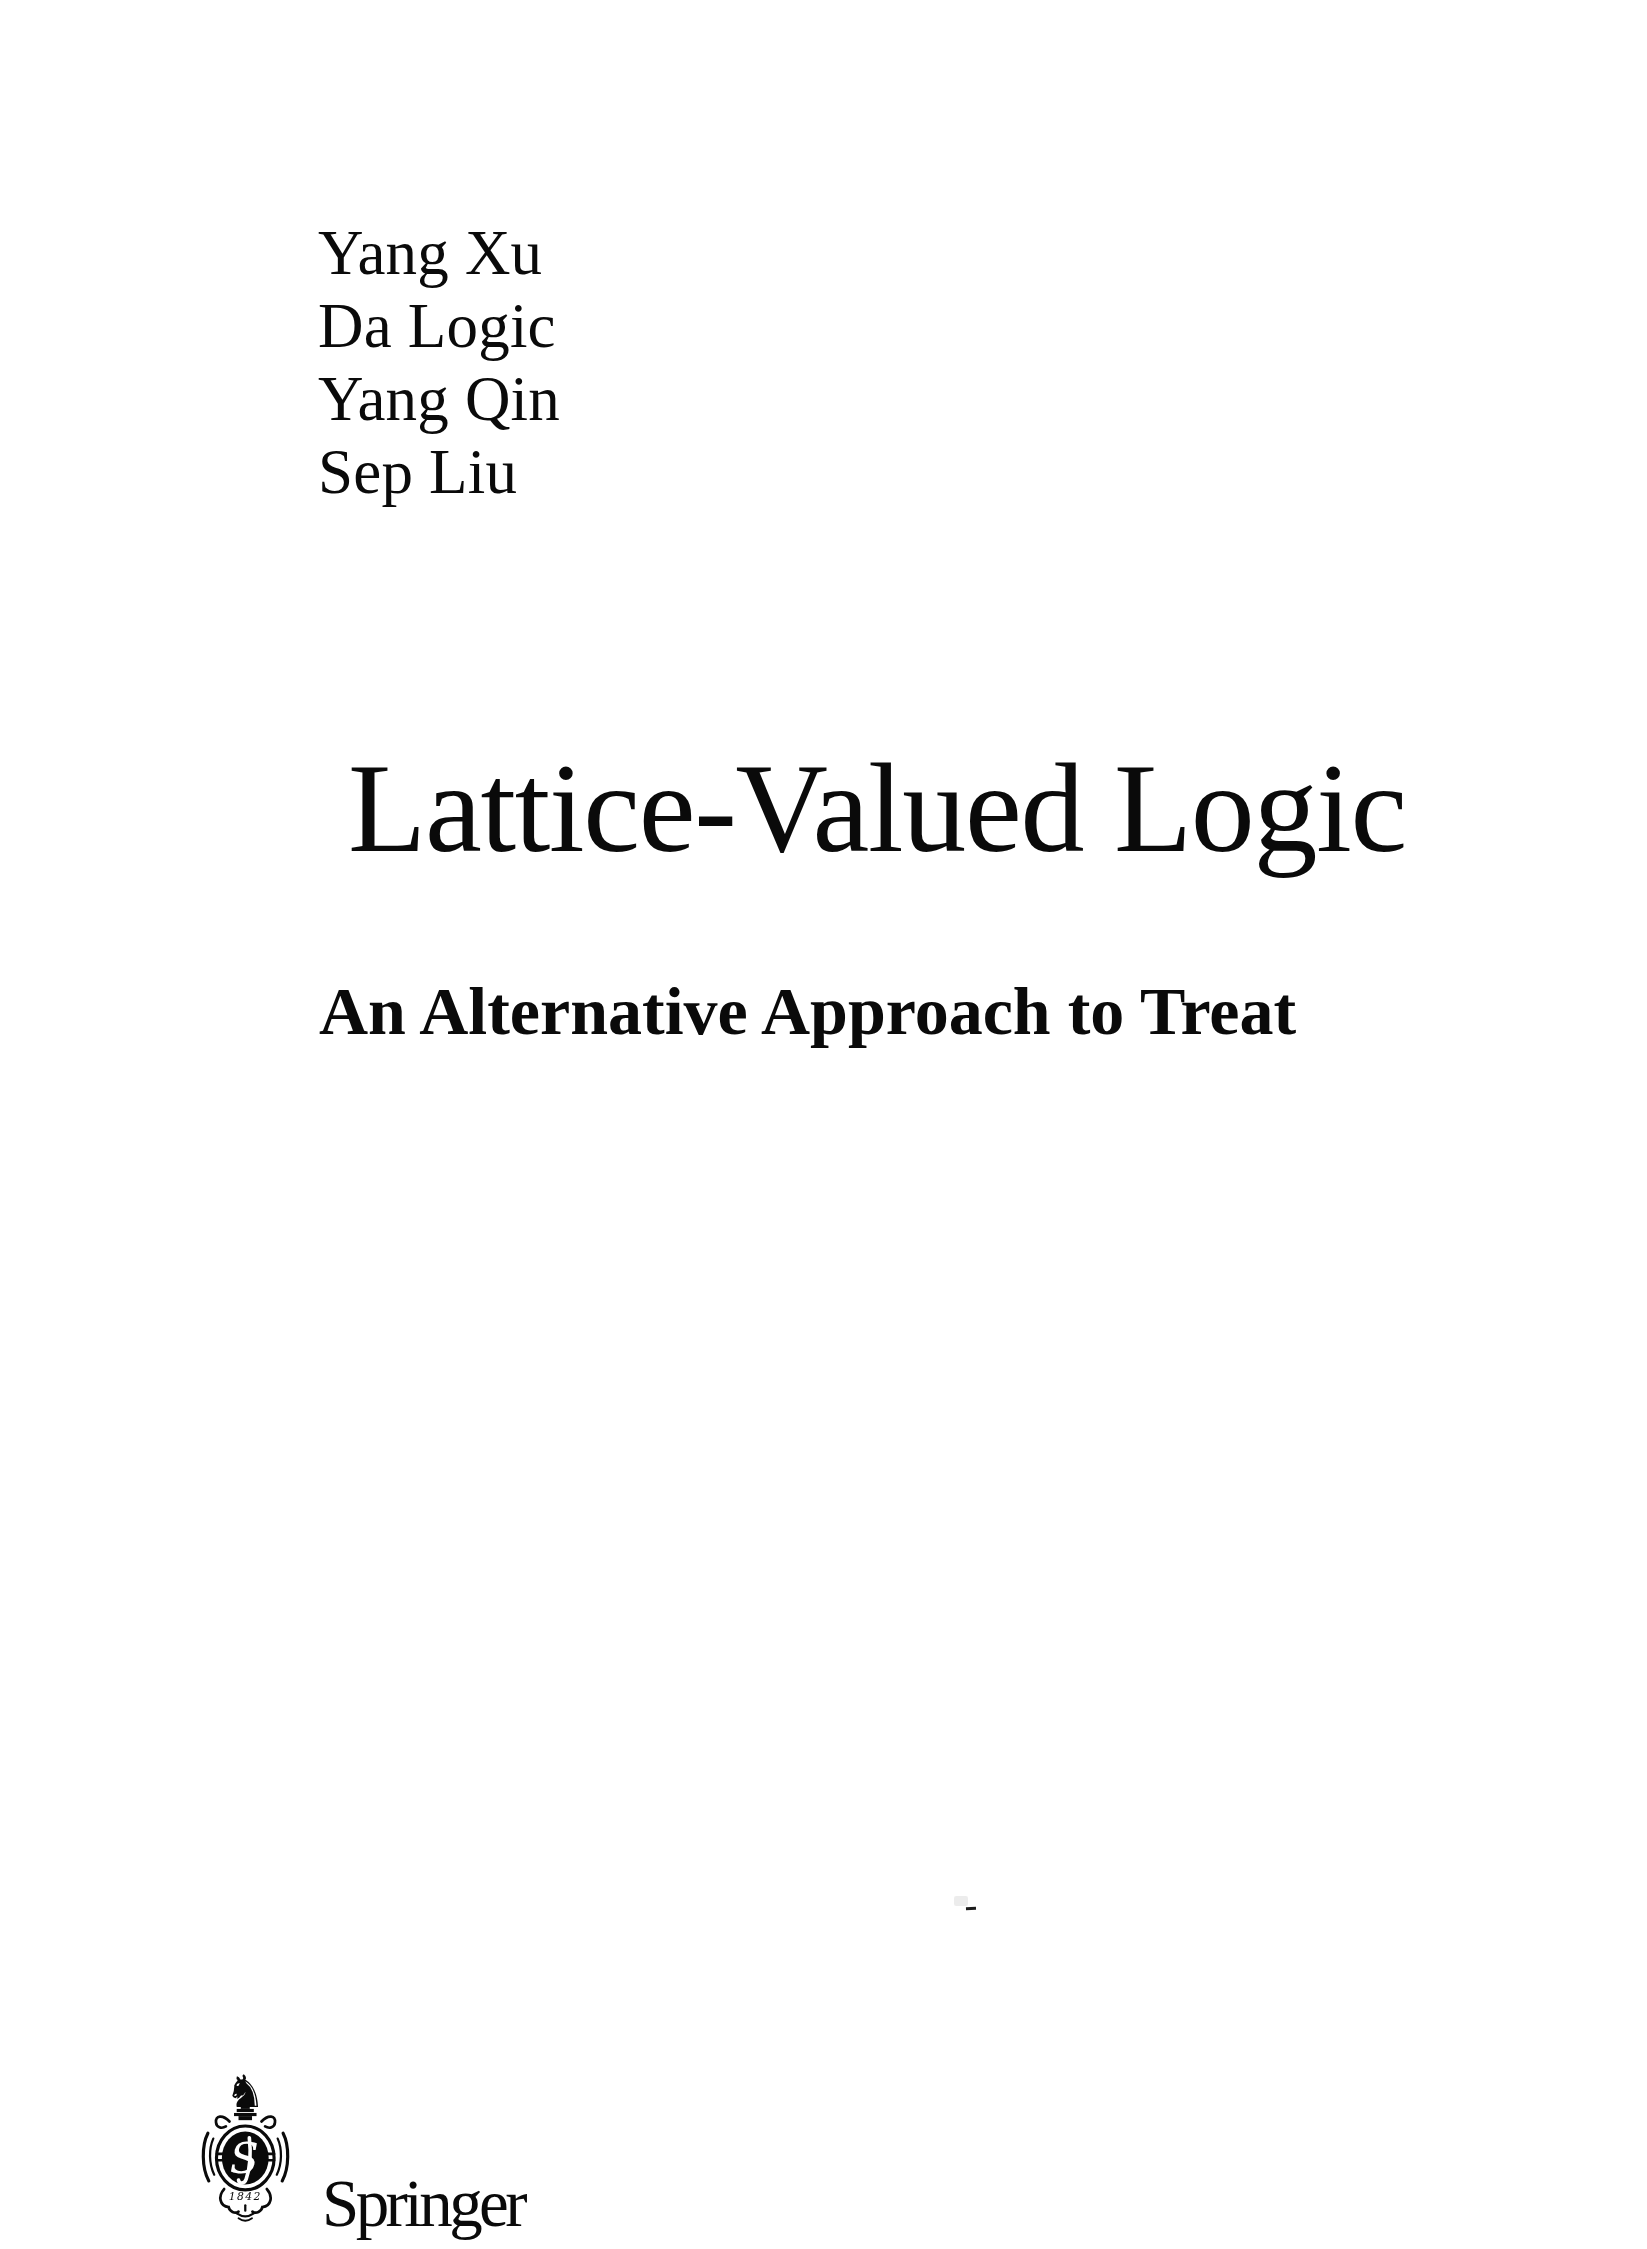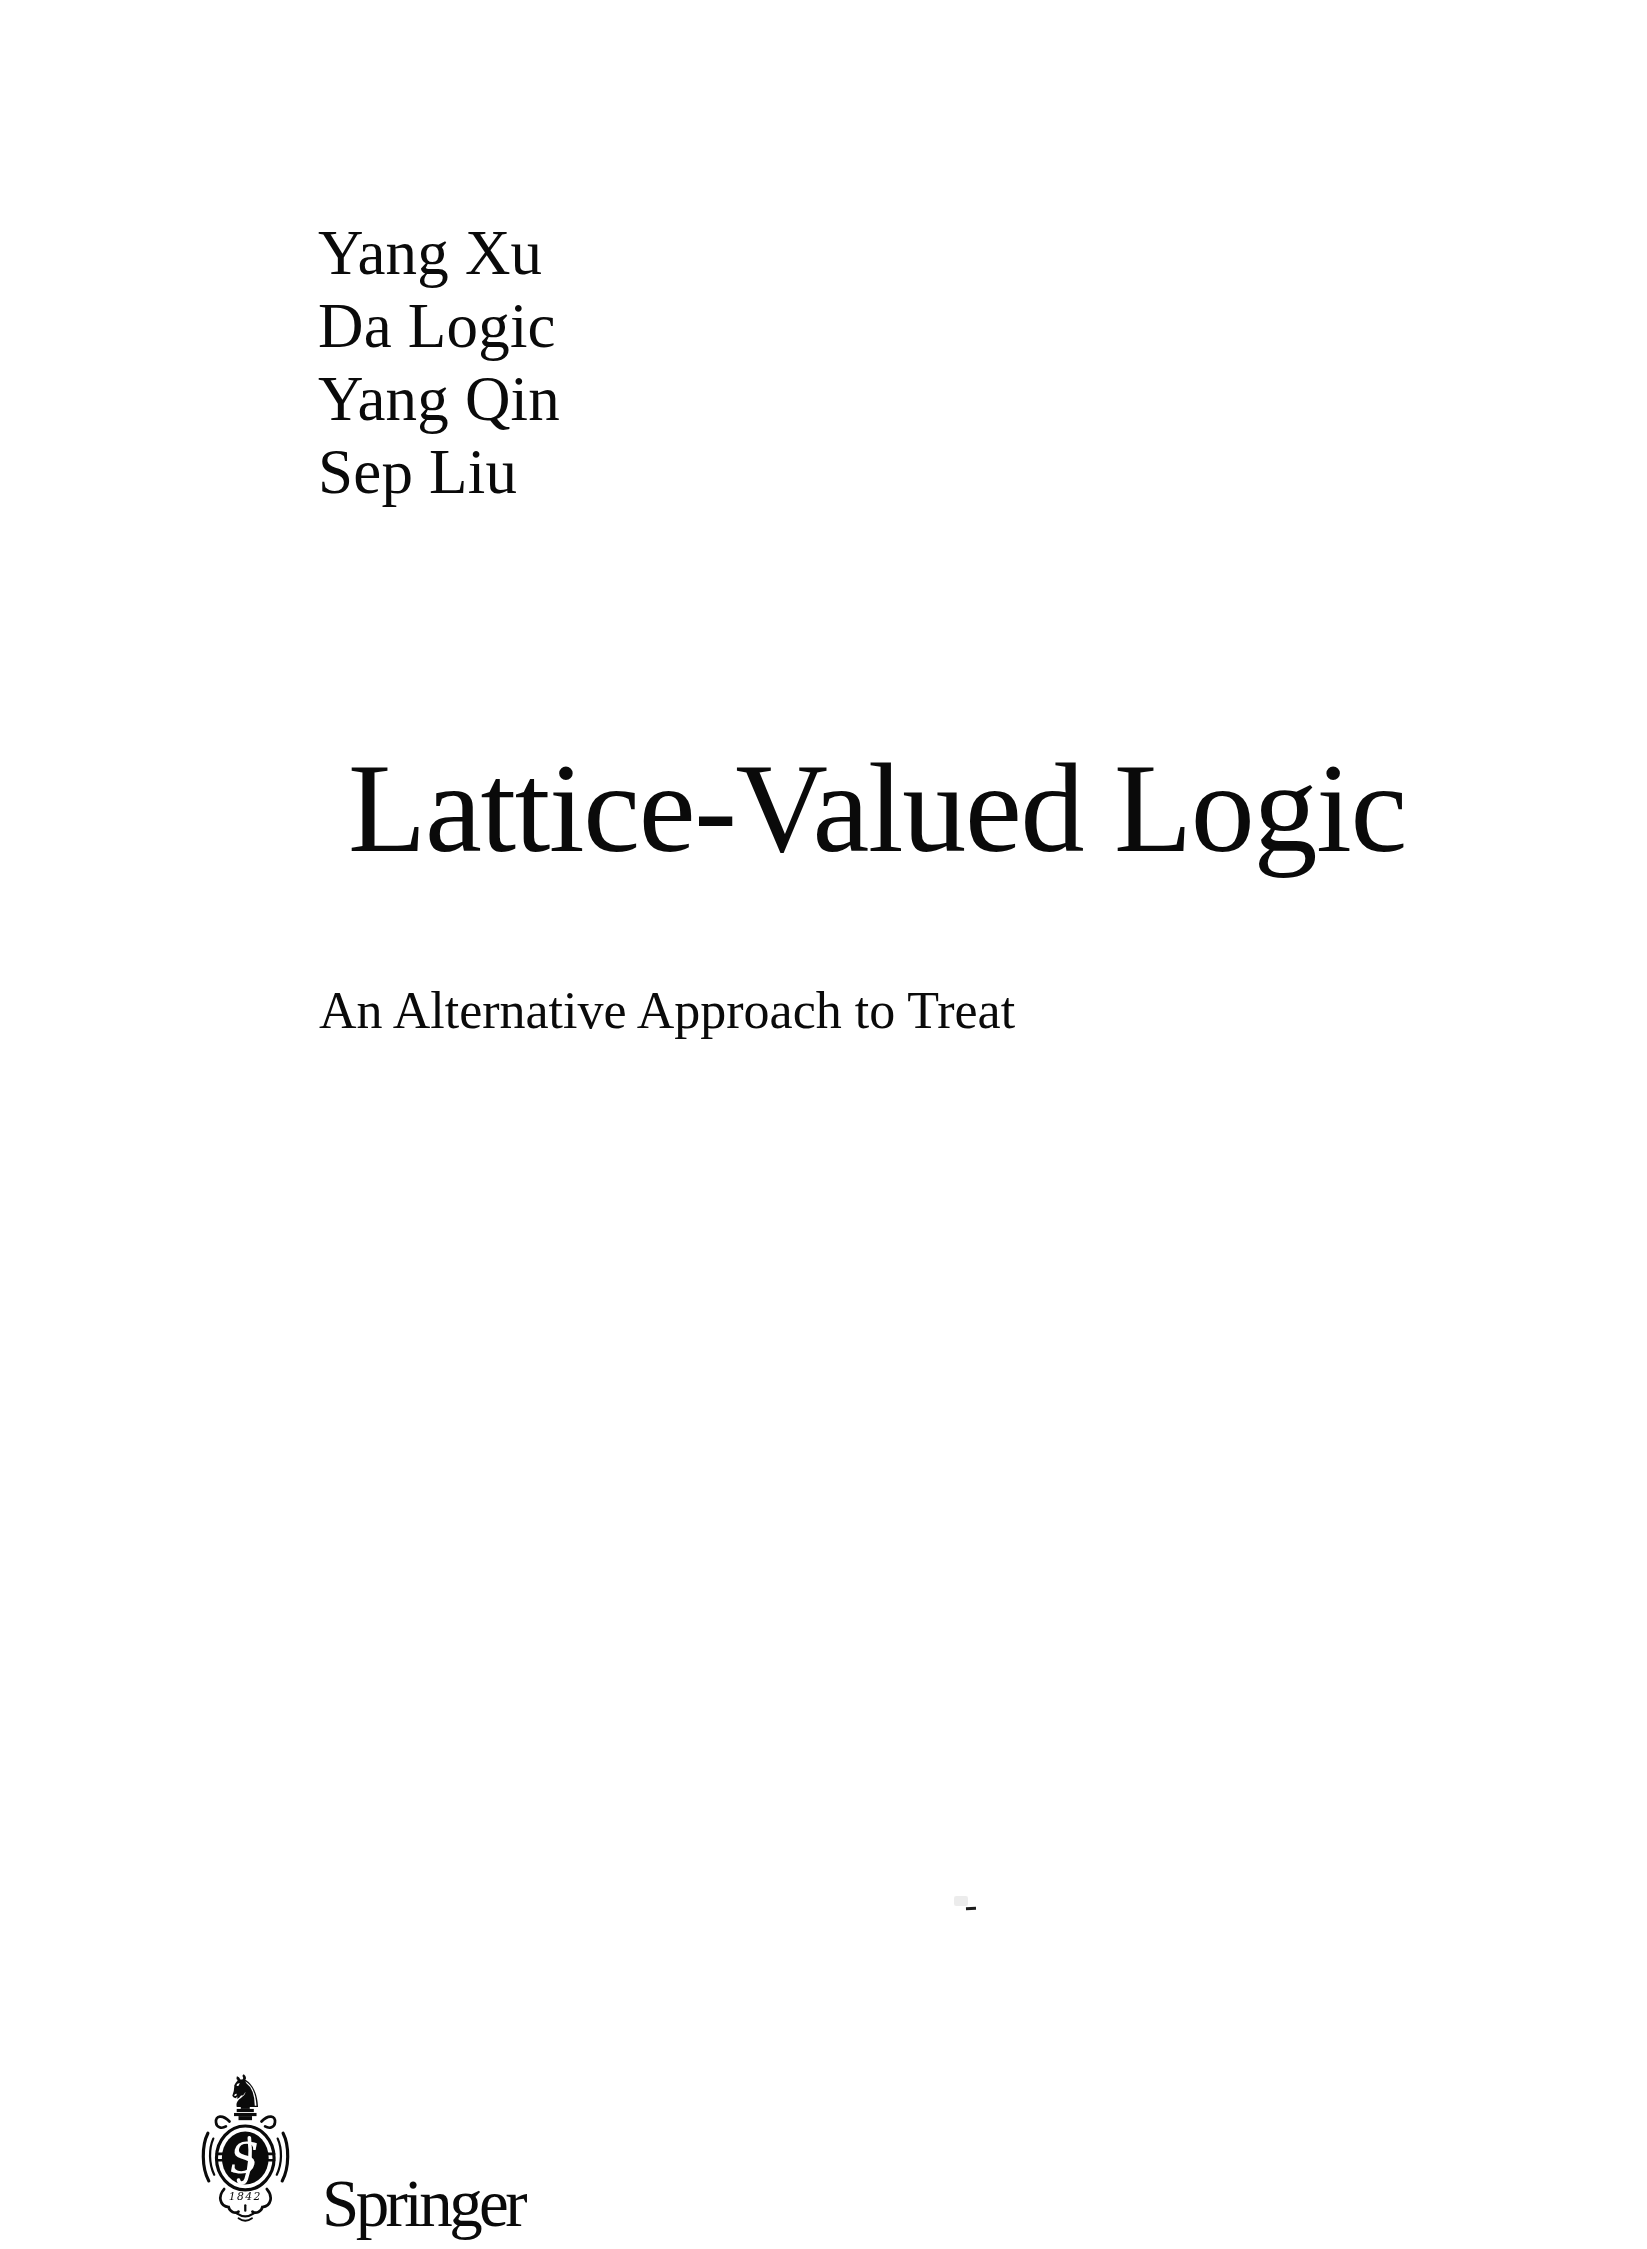--- a/index.html
+++ b/index.html
@@ -37,23 +37,24 @@
     font-size: 128px;
     line-height: 128px;
     letter-spacing: -1.3px;
     white-space: nowrap;
     margin-left: 36px;
   }
   .book-subtitle {
     position: absolute;
     left: 319px;
     top: 966px;
-    font-size: 52px;
+    font-size: 68px;
     line-height: 90px;
     white-space: nowrap;
+    font-weight: bold;
   }
   .publisher-logo {
     position: absolute;
     left: 0;
     top: 0;
   }
   .crest {
     position: absolute;
     left: 198px;
     top: 2071px;

